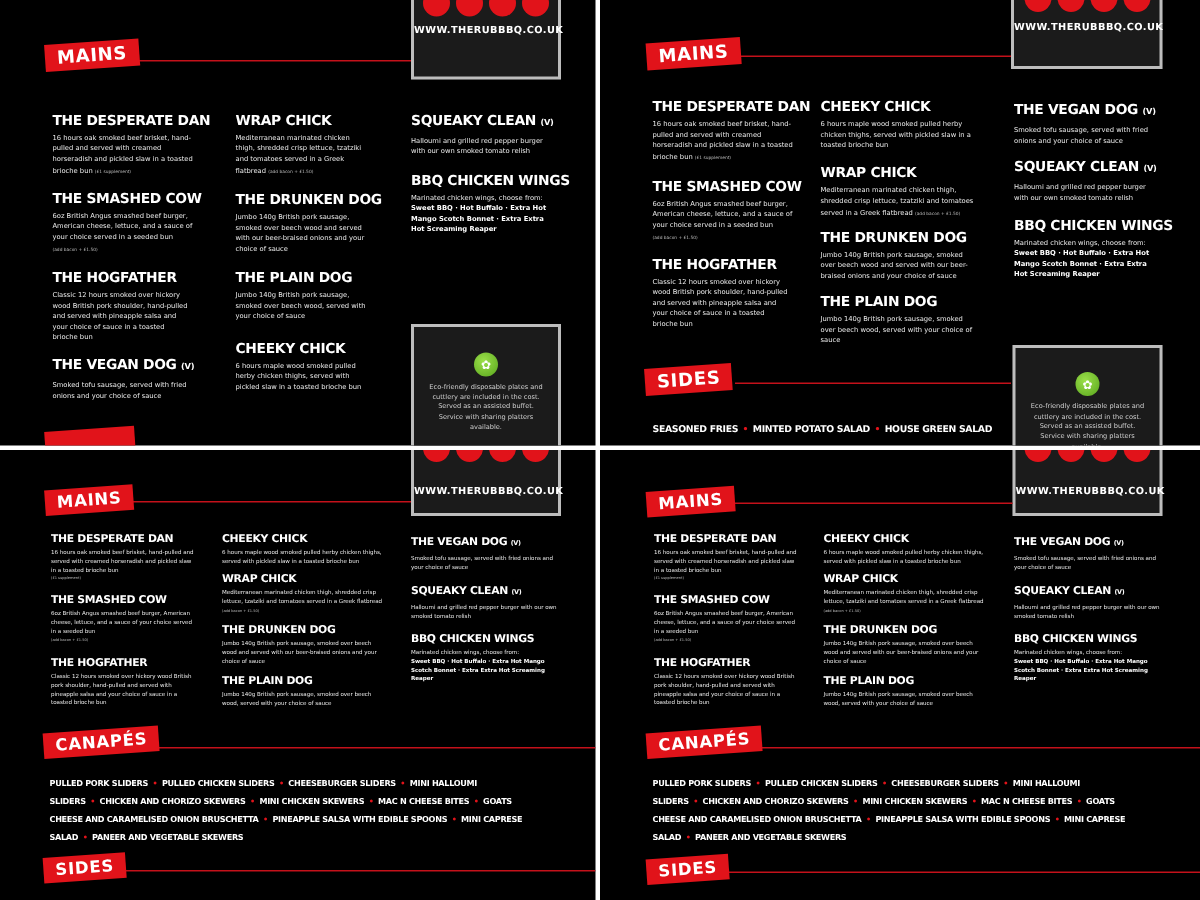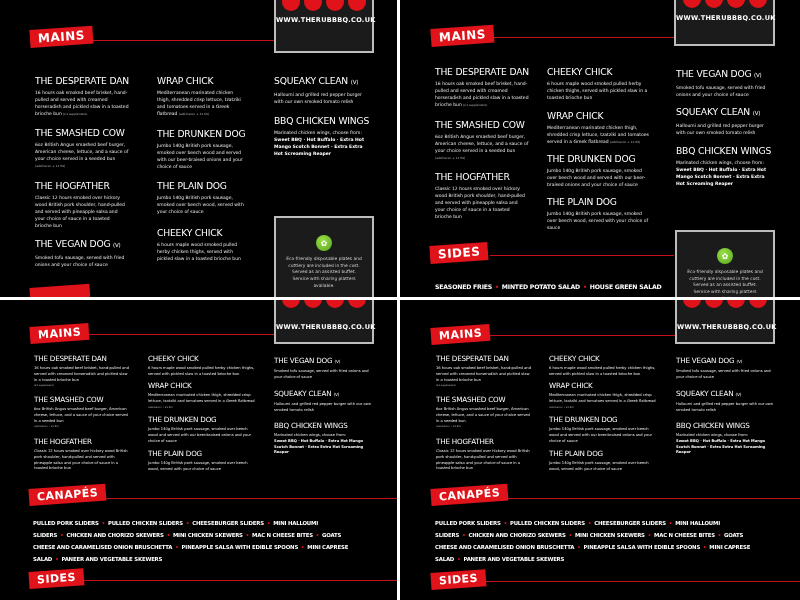--- a/index.html
+++ b/index.html
@@ -37,21 +37,21 @@
   .section-label {
     position: absolute; background: #e1131a; color: #fff;
     font-family: "DejaVu Sans", sans-serif; font-weight: bold;
     transform: rotate(-4deg); transform-origin: left center;
     padding: 2px 8px; letter-spacing: 0.5px;
   }
   .rule { position: absolute; height: 1px; background: #c4111a; }
 
   .item { position: absolute; }
   .item .name {
-    font-family: "DejaVu Sans", sans-serif; font-weight: normal; color: #fff; letter-spacing: -0.2px; white-space: nowrap;
+    font-family: "DejaVu Sans", sans-serif; font-weight: bold; color: #fff; letter-spacing: -0.2px; white-space: nowrap;
   }
   .item .name .v { font-size: 0.6em; }
   .item .desc { color: #eaeaea; font-family: "DejaVu Sans", sans-serif; }
   .item .desc b { color: #fff; font-weight: bold; }
   .item .note { font-size: 0.65em; color: #bbb; }
   .list-text {
     position: absolute; font-family: "DejaVu Sans", sans-serif; font-weight: bold; color: #fff; letter-spacing: -0.2px;
   }
   .list-text .sep { color: #e1131a; padding: 0 3px; }
 

